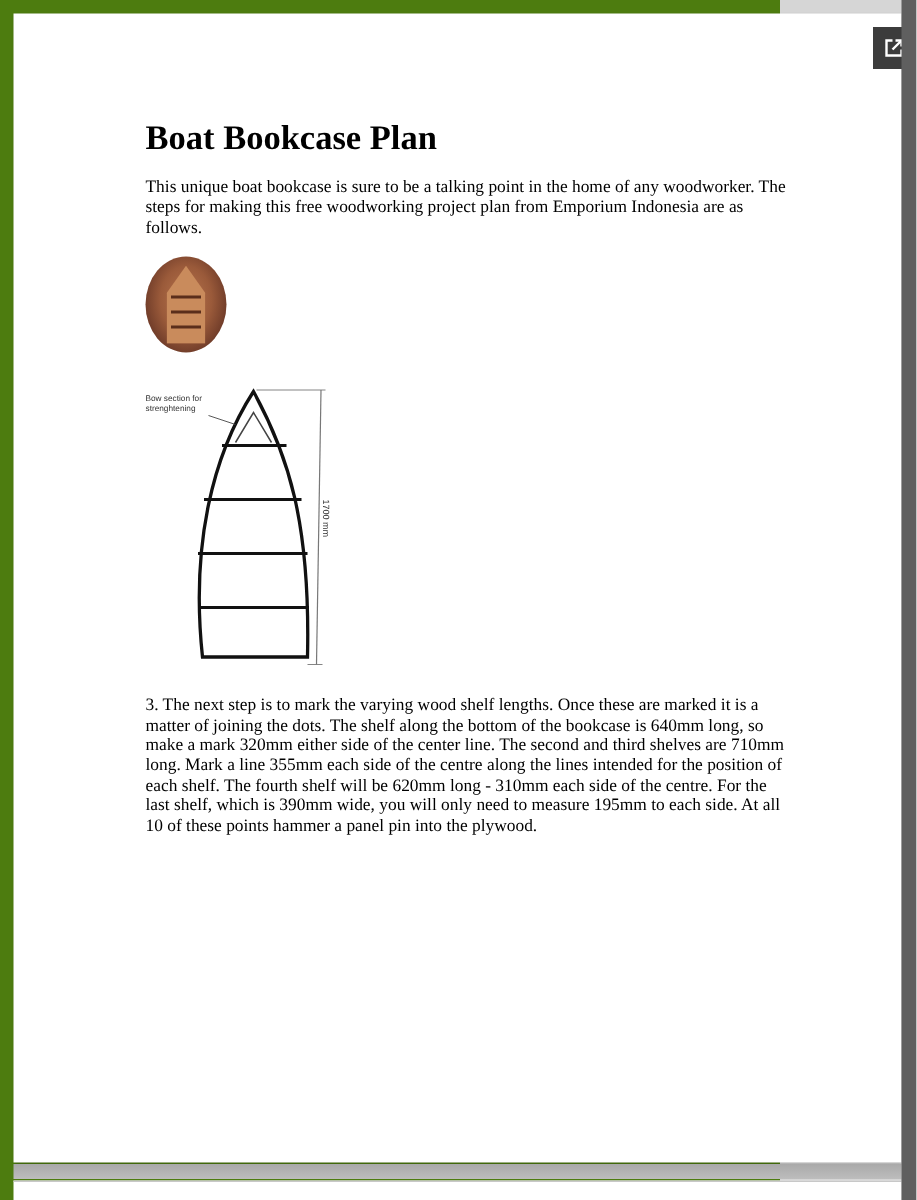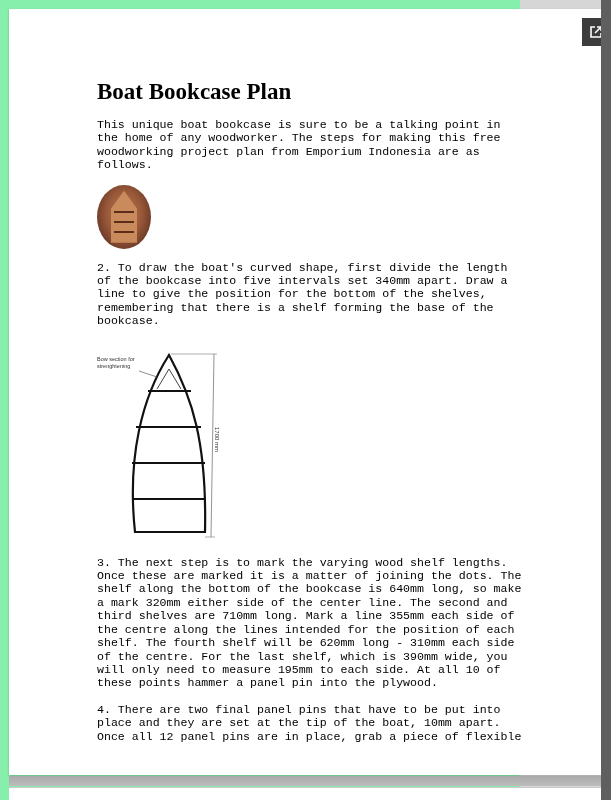--- a/index.html
+++ b/index.html
@@ -1,25 +1,25 @@
 <!DOCTYPE html>
 <html><head>
 <meta charset="utf-8">
 <style>
   html, body { margin:0; padding:0; }
   body { width:611px; height:800px; overflow:hidden; background:#d6d6d6; position:relative; font-family:"Liberation Serif", serif; }
-  .viewer { position:absolute; left:0; top:0; width:520px; height:800px; background:#86efac; }
+  .viewer { position:absolute; left:0; top:0; width:520px; height:800px; background:#4d7c0f; }
   .page { position:absolute; left:9px; top:9px; width:592px; height:766px; background:#fff; box-shadow:0 1px 2px rgba(0,0,0,0.25); }
   .page2 { position:absolute; left:9px; top:787px; width:592px; height:30px; background:#fff; border-top:1px solid #c8c8c8; }
   .gap-shadow { position:absolute; left:9px; top:776px; width:592px; height:10px; background:linear-gradient(#a9a9a9,#bdbdbd); }
   .scrollbar { position:absolute; right:0; top:0; width:10px; height:800px; background:#5f5f5f; }
   .popout { position:absolute; left:573px; top:9px; width:28px; height:28px; background:#3c3c3c; display:flex; align-items:center; justify-content:center; cursor:pointer; }
   .content { position:absolute; left:97px; top:78px; width:430px; color:#000; }
   h1 { font-size:23px; font-weight:bold; margin:0 0 12px 0; line-height:28px; }
-  p { font-size:11.6px; line-height:13.4px; margin:0 0 13px 0;font-family:Liberation Mono, monospace; }
+  p { font-size:11.6px; line-height:13.4px; margin:0 0 13px 0; }
   .photo { width:54px; height:64px; border-radius:50%; background:radial-gradient(ellipse at 50% 45%, #b9764e 0%, #9a5a3a 45%, #6d3a28 75%, #4a2a25 100%); margin:0 0 12px 0; position:relative; overflow:hidden; }
   .photo .boat { position:absolute; left:14px; top:6px; width:26px; height:52px; background:#c98b5c; clip-path:polygon(50% 0, 100% 35%, 100% 100%, 0 100%, 0 35%); }
   .photo .shelf { position:absolute; left:17px; width:20px; height:2px; background:#5a2e1b; }
   .diagram { width:130px; height:195px; margin:6px 0 10px 0; position:relative; }
 </style>
 </head>
 <body>
 
 <div class="viewer">
   <div class="page">
@@ -38,35 +38,33 @@
     <h1>Boat Bookcase Plan</h1>
     <p>This unique boat bookcase is sure to be a talking point in the home of any woodworker. The steps for making this free woodworking project plan from Emporium Indonesia are as follows.</p>
 
     <div class="photo">
       <div class="boat"></div>
       <div class="shelf" style="top:26px"></div>
       <div class="shelf" style="top:36px"></div>
       <div class="shelf" style="top:46px"></div>
     </div>
 
-    <p>2. To draw the boat's curved shape, first divide the length of the bookcase into five intervals set 340mm apart. Draw a line to give the position for the bottom of the shelves, remembering that there is a shelf forming the base of the bookcase.</p>
 
     <svg class="diagram" viewBox="0 0 130 195">
       <path d="M72 8 C 95 50, 110 95, 108 185 L 38 185 C 30 110, 45 50, 72 8 Z" fill="none" stroke="#111" stroke-width="2.2"></path>
       <path d="M60 42 L72 22 L84 42" fill="none" stroke="#444" stroke-width="1"></path>
       <line x1="51" y1="44" x2="94" y2="44" stroke="#111" stroke-width="2"></line>
       <line x1="39" y1="80" x2="104" y2="80" stroke="#111" stroke-width="2"></line>
       <line x1="35" y1="116" x2="108" y2="116" stroke="#111" stroke-width="2"></line>
       <line x1="35" y1="152" x2="109" y2="152" stroke="#111" stroke-width="2"></line>
       <line x1="117" y1="7" x2="114" y2="190" stroke="#777" stroke-width="0.8"></line>
       <line x1="74" y1="7" x2="120" y2="7" stroke="#777" stroke-width="0.6"></line>
       <line x1="108" y1="190" x2="118" y2="190" stroke="#777" stroke-width="0.6"></line>
       <text x="118" y="80" font-size="6" font-family="Liberation Sans, sans-serif" transform="rotate(90 118 80)" fill="#333">1700 mm</text>
       <text x="0" y="14" font-size="5.5" font-family="Liberation Sans, sans-serif" fill="#333">Bow section for</text>
       <text x="0" y="21" font-size="5.5" font-family="Liberation Sans, sans-serif" fill="#333">strenghtening</text>
       <line x1="42" y1="24" x2="60" y2="30" stroke="#444" stroke-width="0.6"></line>
     </svg>
 
     <p>3. The next step is to mark the varying wood shelf lengths. Once these are marked it is a matter of joining the dots. The shelf along the bottom of the bookcase is 640mm long, so make a mark 320mm either side of the center line. The second and third shelves are 710mm long. Mark a line 355mm each side of the centre along the lines intended for the position of each shelf. The fourth shelf will be 620mm long - 310mm each side of the centre. For the last shelf, which is 390mm wide, you will only need to measure 195mm to each side. At all 10 of these points hammer a panel pin into the plywood.</p>
-    <p>4. There are two final panel pins that have to be put into place and they are set at the tip of the boat, 10mm apart. Once all 12 panel pins are in place, grab a piece of flexible</p>
   </div>
 </div>
 <div class="scrollbar"></div>
 
 </body></html>

